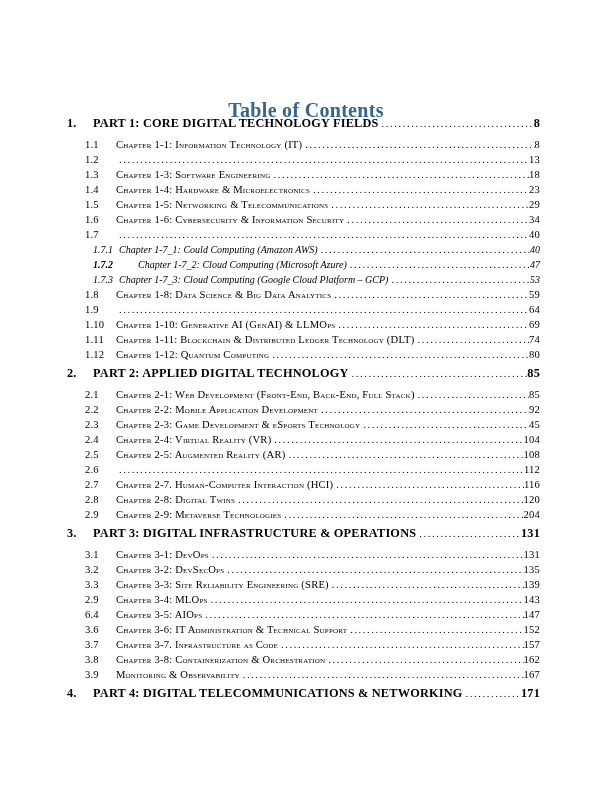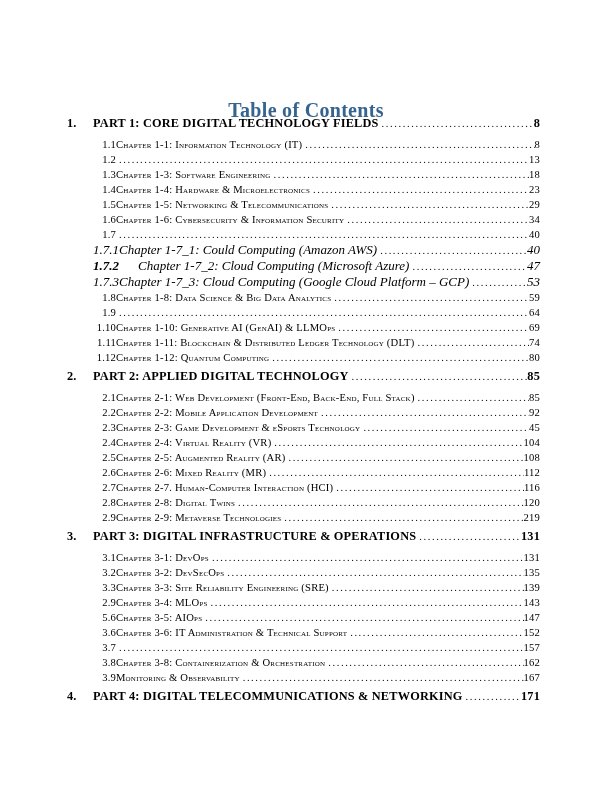--- a/index.html
+++ b/index.html
@@ -31,23 +31,23 @@
     letter-spacing:0.2px;
     margin-top:4px; margin-bottom:6px;
   }
   .part .num { flex:none; width:26px; }
   .chap {
     font-size:10.6px; line-height:15px;
     font-variant:small-caps;
     padding-left:18px;
     letter-spacing:0.2px;
   }
-  .chap .num { flex:none; width:31px; font-variant:normal;text-align:right; }
+  .chap .num { flex:none; width:31px; font-variant:normal; }
   .sub {
-    font-size:13px; line-height:15px;
+    font-size:10px; line-height:15px;
     font-style:italic;
     padding-left:26px;
     justify-content:center;
   }
   .sub .num { flex:none; width:26px; }
   .sub.sub2 .num { width:45px;font-weight:bold; }
   .label { white-space:nowrap; }
   .leader {
     flex:1 1 0;
     overflow:hidden;
@@ -195,41 +195,40 @@
         <span class="pg">104</span>
       </div>
       <div class="row chap">
         <span class="num">2.5</span>
         <span class="label">Chapter 2-5: Augmented Reality (AR)</span>
         <span class="leader"></span>
         <span class="pg">108</span>
       </div>
       <div class="row chap">
         <span class="num">2.6</span>
-        <span class="label">Chapter 2-6: Mixed Reality (MR)</span>
         <span class="leader"></span>
         <span class="pg">112</span>
       </div>
       <div class="row chap">
         <span class="num">2.7</span>
         <span class="label">Chapter 2-7. Human-Computer Interaction (HCI)</span>
         <span class="leader"></span>
         <span class="pg">116</span>
       </div>
       <div class="row chap">
         <span class="num">2.8</span>
         <span class="label">Chapter 2-8: Digital Twins</span>
         <span class="leader"></span>
         <span class="pg">120</span>
       </div>
       <div class="row chap">
         <span class="num">2.9</span>
         <span class="label">Chapter 2-9: Metaverse Technologies</span>
         <span class="leader"></span>
-        <span class="pg">219</span>
+        <span class="pg">204</span>
       </div>
       <div class="row part">
         <span class="num">3.</span>
         <span class="label">PART 3: DIGITAL INFRASTRUCTURE &amp; OPERATIONS</span>
         <span class="leader"></span>
         <span class="pg">131</span>
       </div>
       <div class="row chap">
         <span class="num">3.1</span>
         <span class="label">Chapter 3-1: DevOps</span>
@@ -248,33 +247,34 @@
         <span class="leader"></span>
         <span class="pg">139</span>
       </div>
       <div class="row chap">
         <span class="num">2.9</span>
         <span class="label">Chapter 3-4: MLOps</span>
         <span class="leader"></span>
         <span class="pg">143</span>
       </div>
       <div class="row chap">
-        <span class="num">5.6</span>
+        <span class="num">6.4</span>
         <span class="label">Chapter 3-5: AIOps</span>
         <span class="leader"></span>
         <span class="pg">147</span>
       </div>
       <div class="row chap">
         <span class="num">3.6</span>
         <span class="label">Chapter 3-6: IT Administration &amp; Technical Support</span>
         <span class="leader"></span>
         <span class="pg">152</span>
       </div>
       <div class="row chap">
         <span class="num">3.7</span>
+        <span class="label">Chapter 3-7. Infrastructure as Code</span>
         <span class="leader"></span>
         <span class="pg">157</span>
       </div>
       <div class="row chap">
         <span class="num">3.8</span>
         <span class="label">Chapter 3-8: Containerization &amp; Orchestration</span>
         <span class="leader"></span>
         <span class="pg">162</span>
       </div>
       <div class="row chap">

